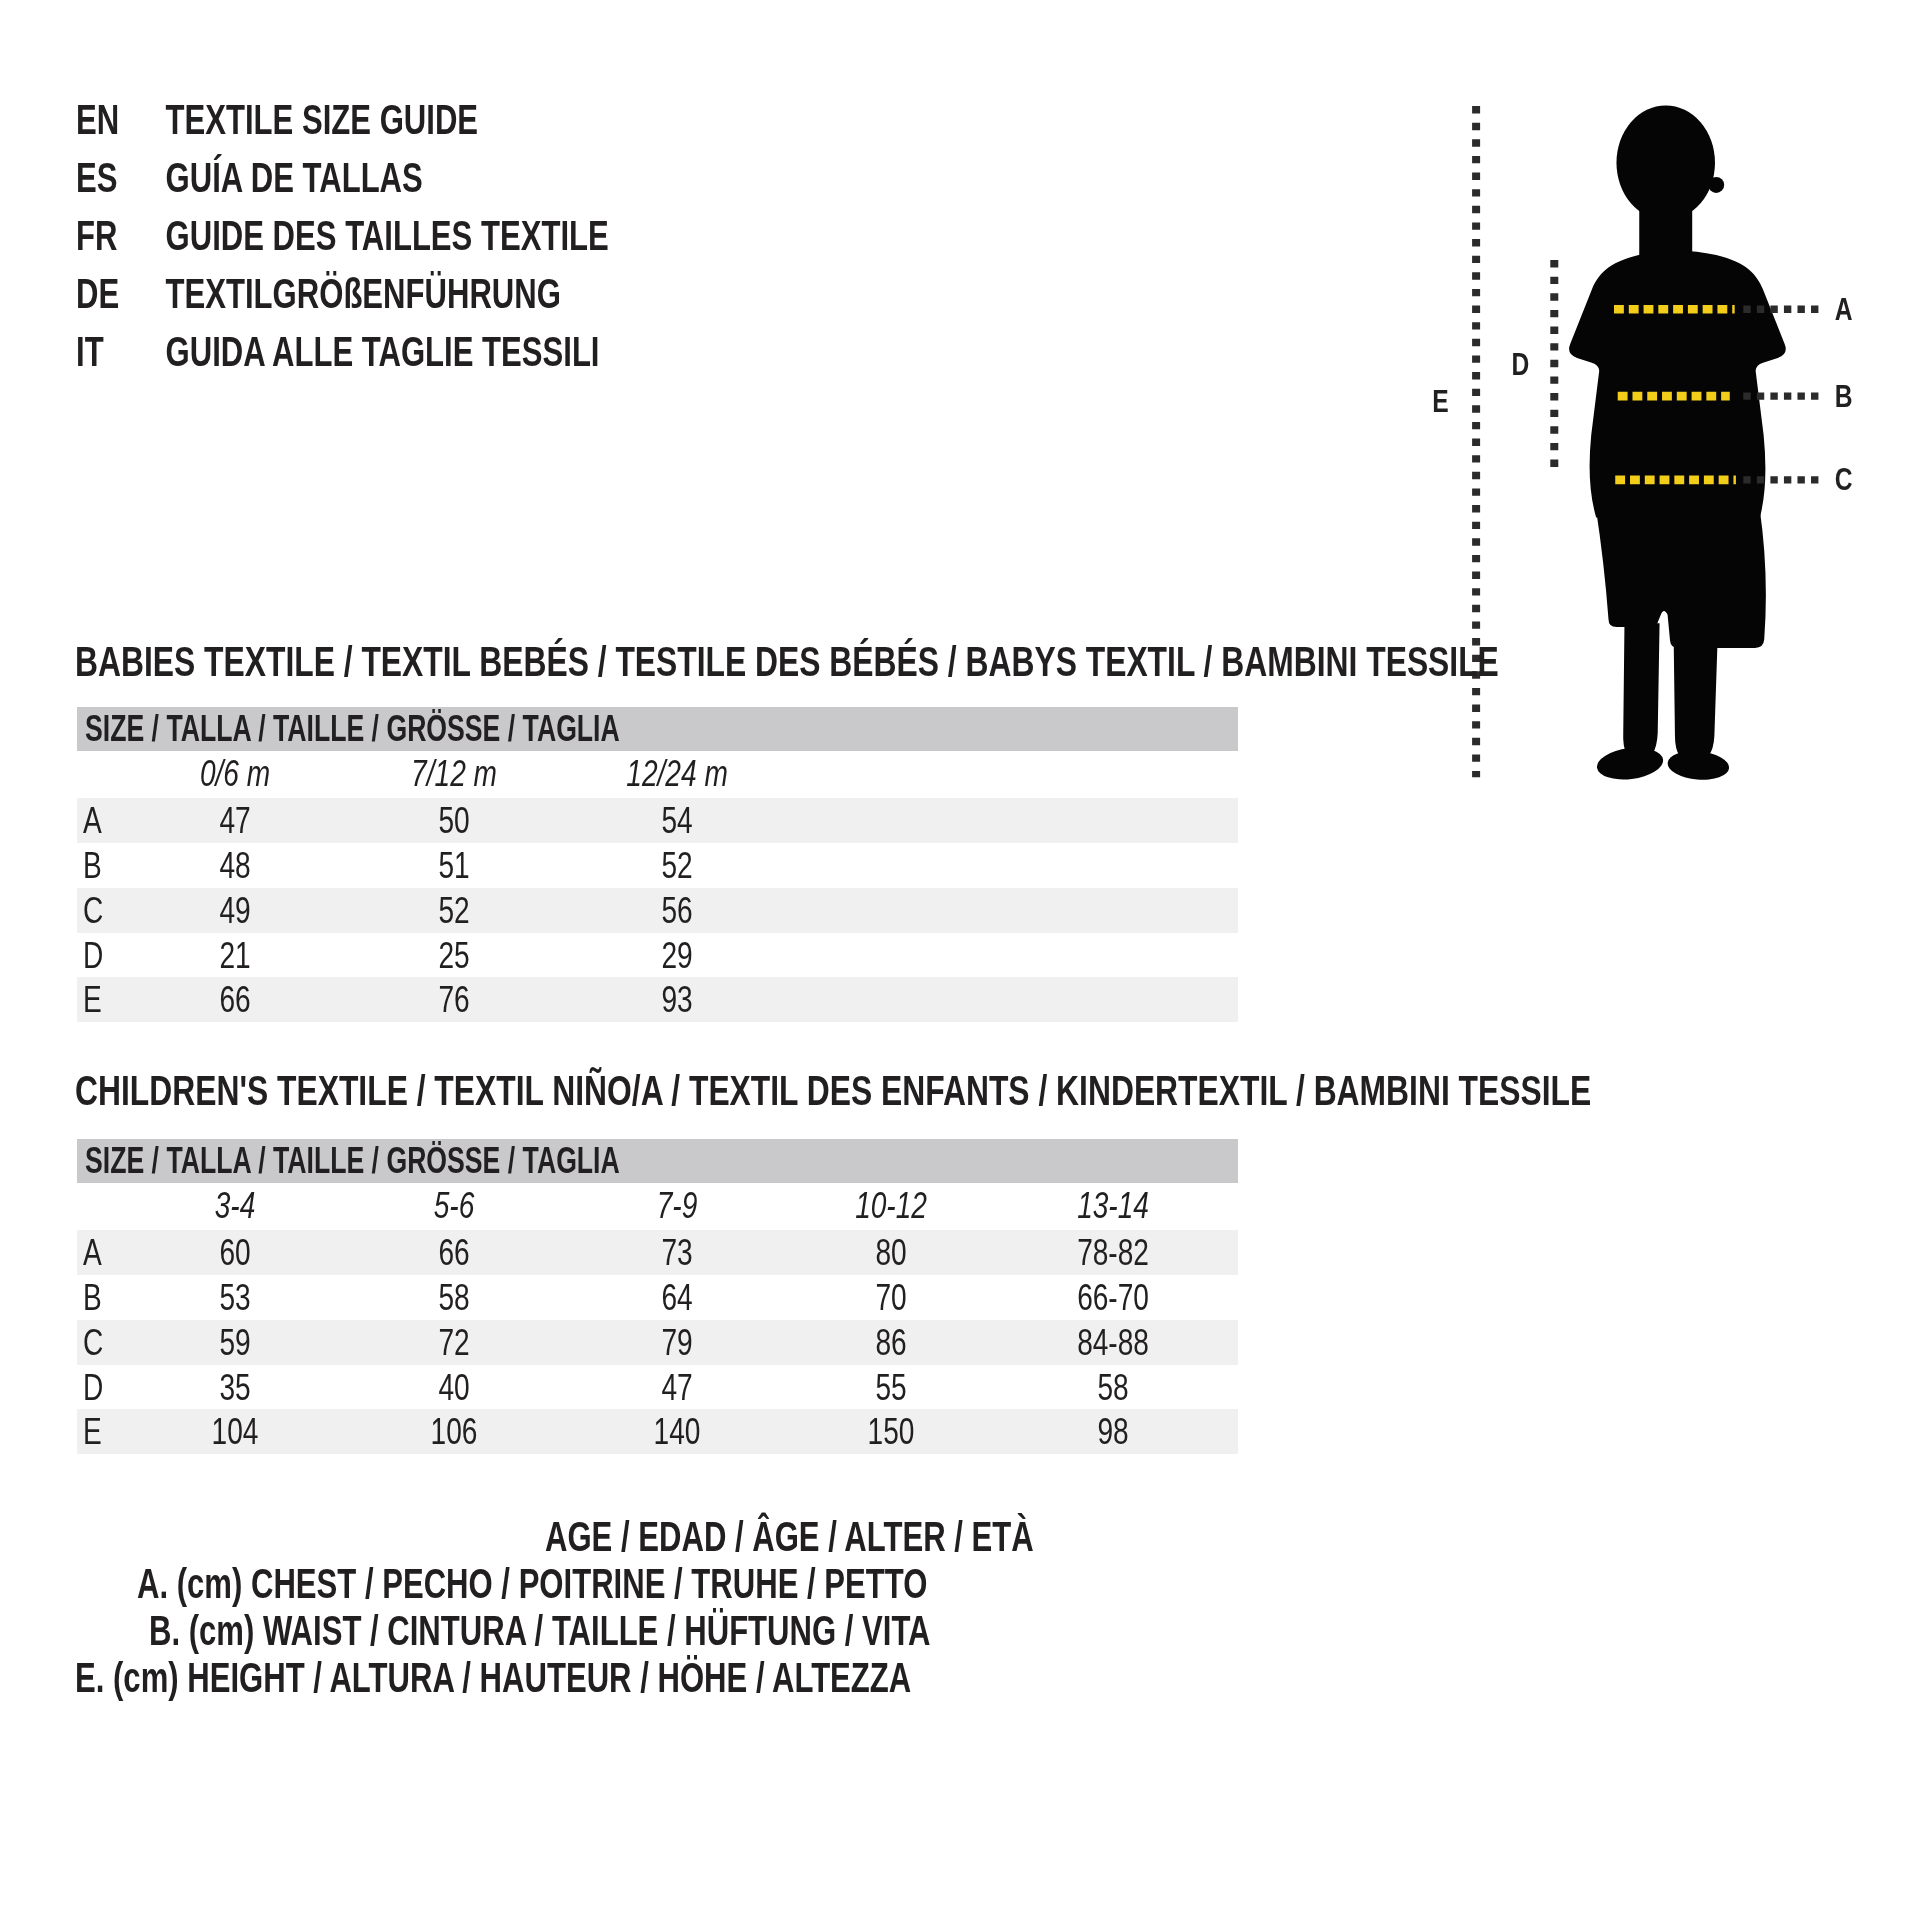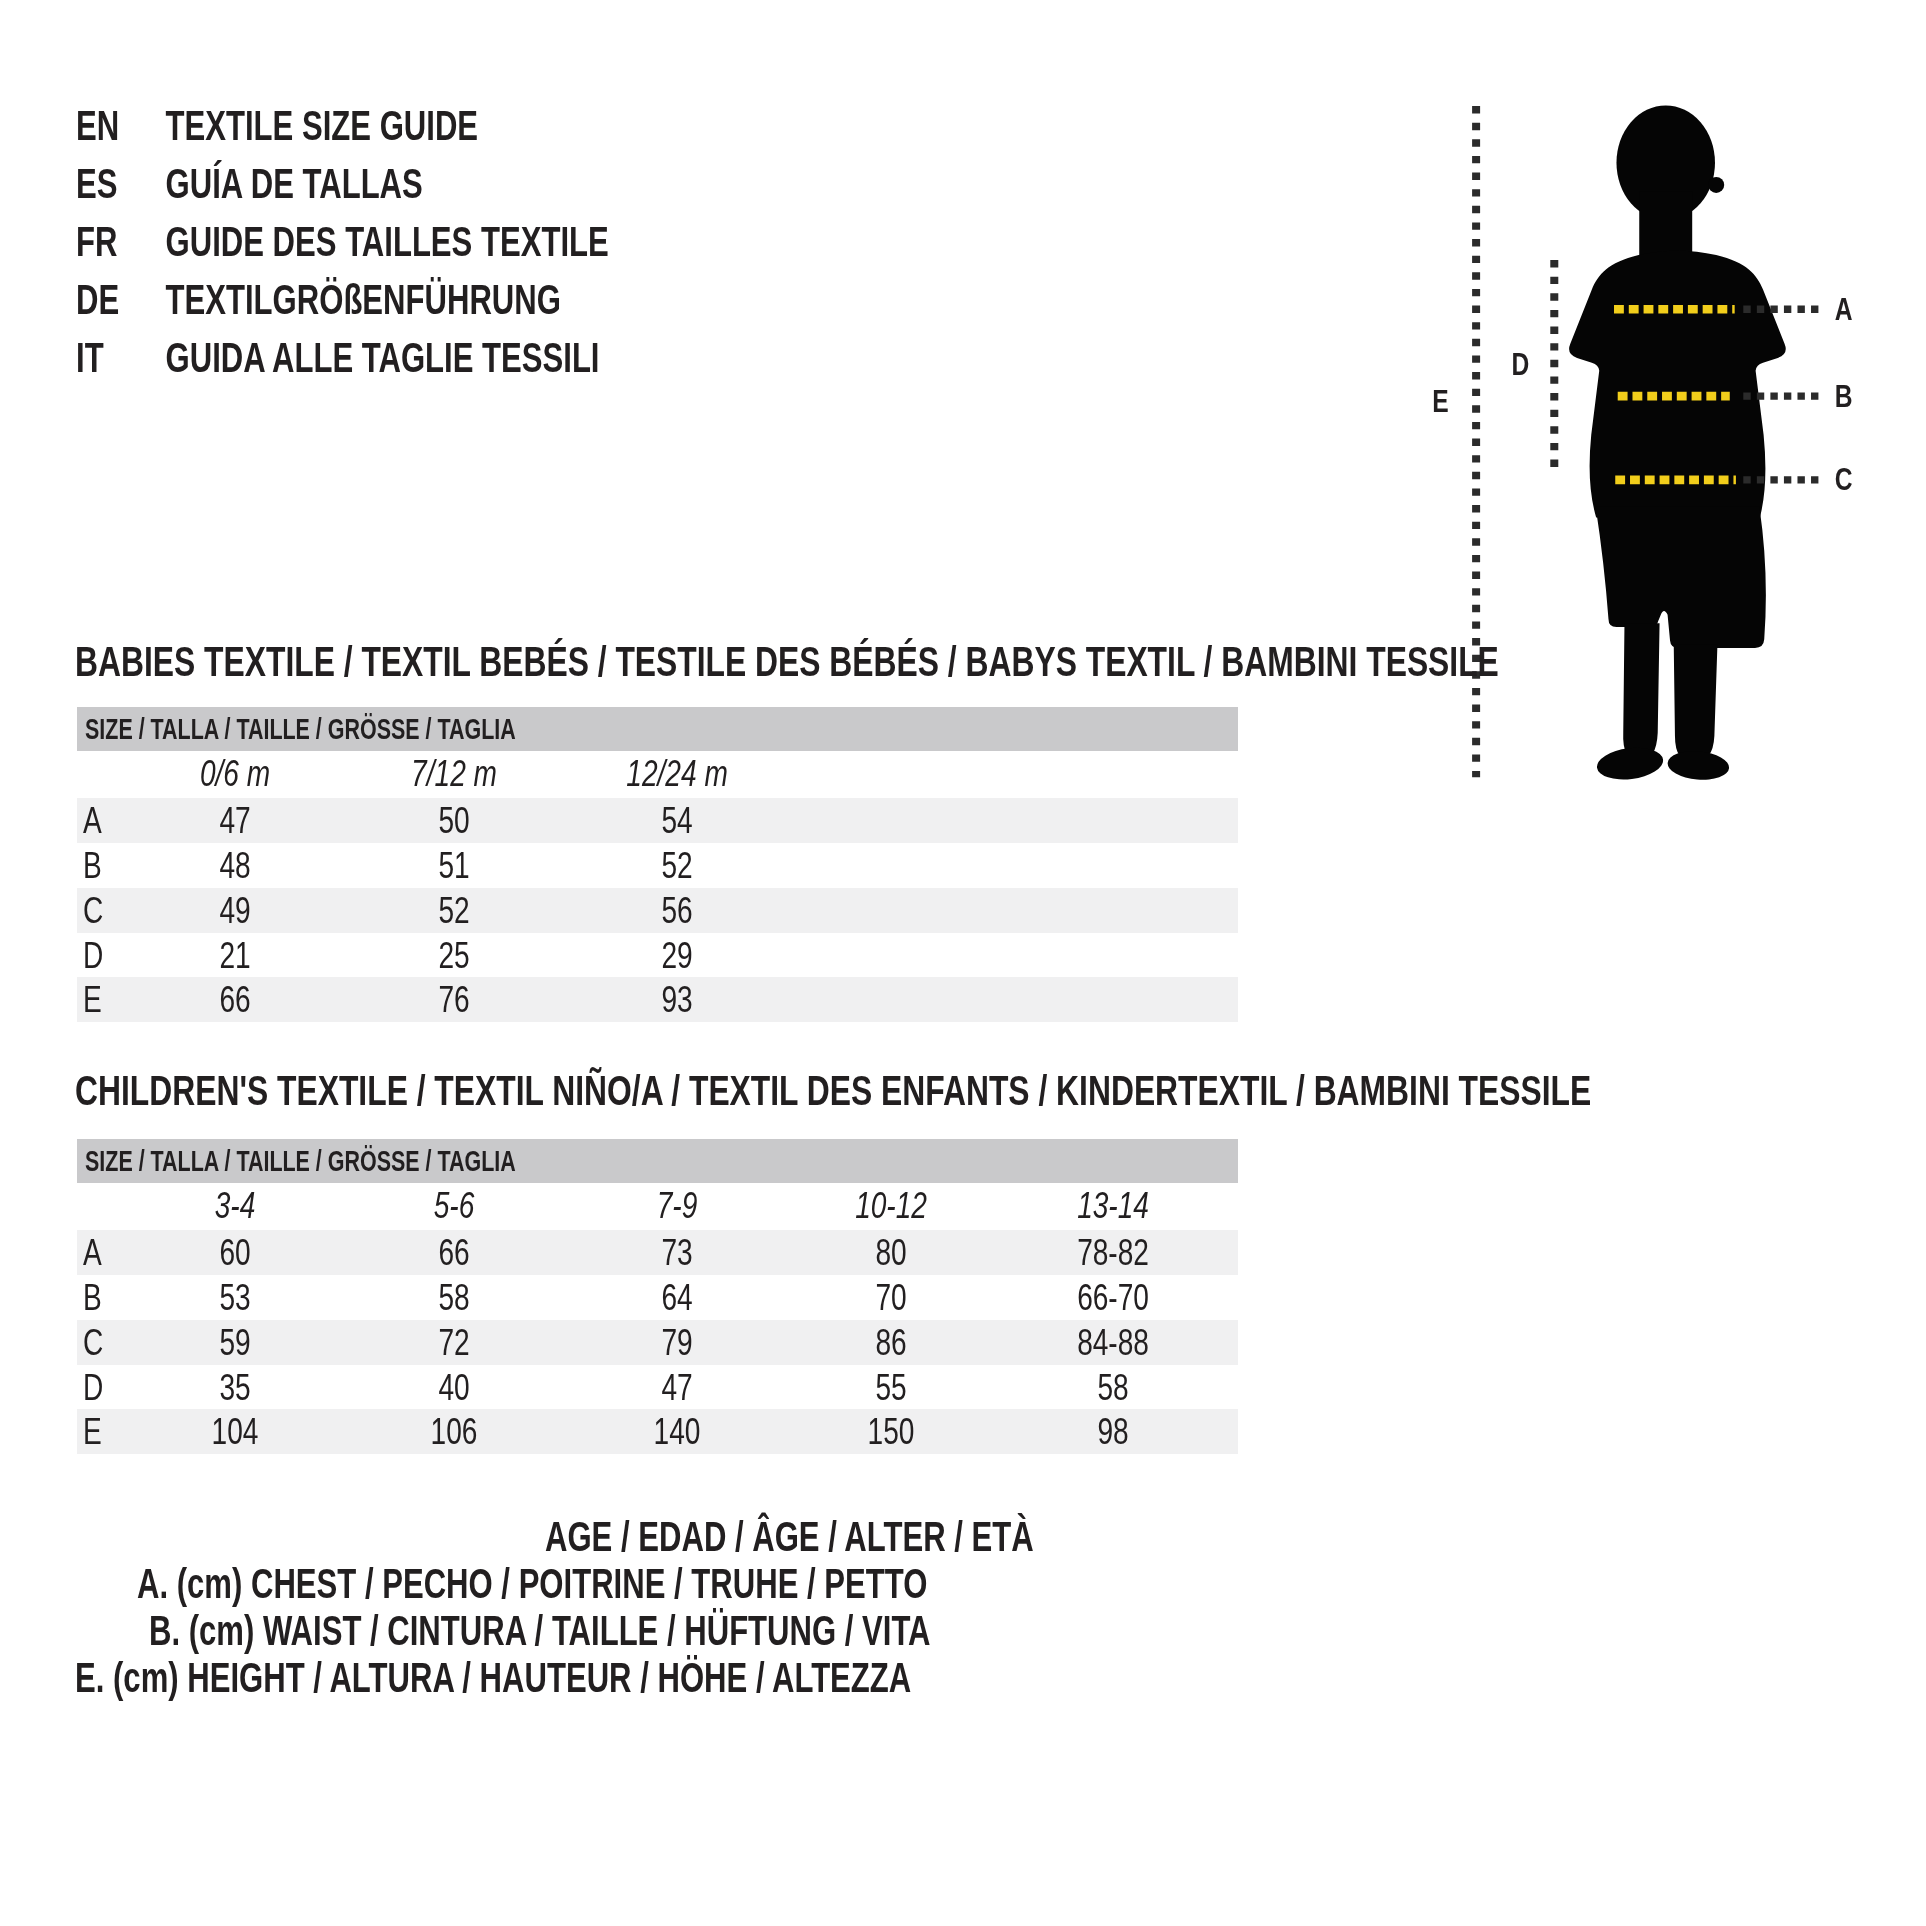--- a/index.html
+++ b/index.html
@@ -4,35 +4,35 @@
 <style>
   html,body{margin:0;padding:0;background:#ffffff;}
   .page{
     position:relative;width:1926px;height:1926px;background:#ffffff;
     font-family:"Liberation Sans",sans-serif;color:#221f20;overflow:hidden;
   }
   .cond{display:inline-block;transform:scaleX(.74);transform-origin:0 50%;white-space:nowrap;}
   .cc{display:inline-block;transform:scaleX(.78);transform-origin:50% 50%;white-space:nowrap;}
 
   
-  .hdr{position:absolute;left:76px;top:91px;margin-top:6px;}
+  .hdr{position:absolute;left:76px;top:91px;}
   .hdr-row{height:58px;line-height:58px;font-size:42px;font-weight:700;white-space:nowrap;}
   .hdr-code{display:inline-block;width:121px;}
 
   
   .sec-title{position:absolute;left:75px;font-size:43px;font-weight:700;line-height:43px;white-space:nowrap;}
   #babies-title{top:640px;}
   #children-title{top:1069px;}
 
   
   .sizetable{position:absolute;left:77px;width:1161px;}
   #babies-table{top:707px;height:315px;}
   #children-table{top:1139px;height:315px;}
   .size-bar{position:absolute;left:0;top:0;width:100%;height:44px;background:#c9c9cb;
-            line-height:44px;font-size:29px;font-weight:700;}
+            line-height:44px;font-size:36px;font-weight:700;}
   .size-bar .cond{margin-left:8px;}
   .cols-row{position:absolute;left:0;top:44px;width:100%;height:46px;line-height:46px;font-size:36px;font-style:italic;}
   .trow{position:absolute;left:0;width:100%;height:45px;line-height:45px;font-size:36px;}
   .trow.stripe{background:#f0f0f1;}
   .r0{top:91px}.r1{top:136px}.r2{top:181px}.r3{top:226px}.r4{top:270px}
   .cell{position:absolute;top:0;height:100%;width:148px;text-align:center;}
   .col1{left:84px}.col2{left:303px}.col3{left:526px}.col4{left:740px}.col5{left:962px}
   .cell-label{position:absolute;left:5.5px;top:0;height:100%;width:99px;text-align:left;}
 
   

